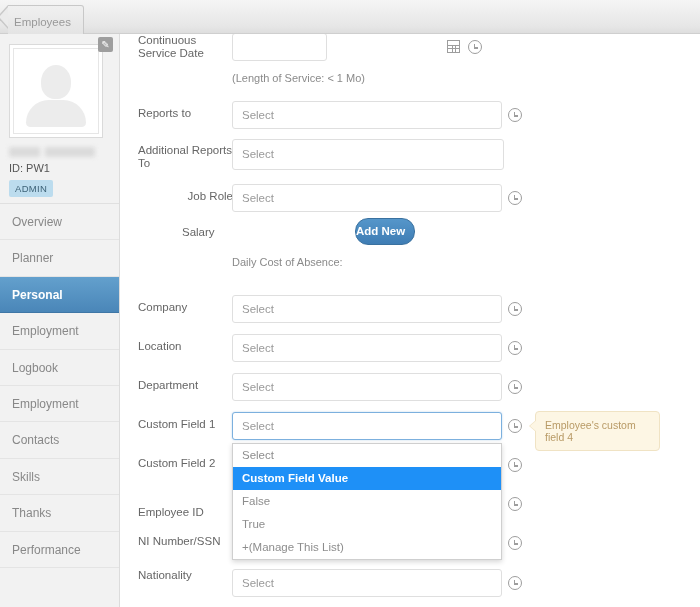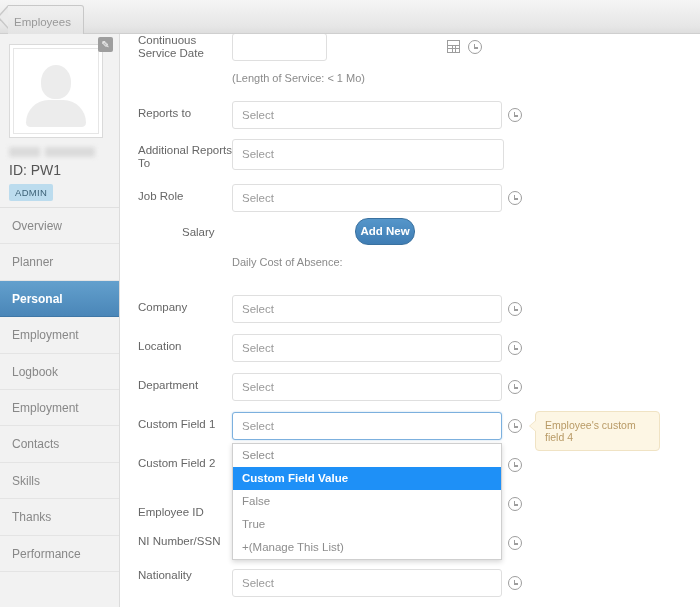--- a/index.html
+++ b/index.html
@@ -118,21 +118,21 @@
     line-height: 1;
   }
   .emp-name {
     margin: 9px 0 2px 0;
     width: 86px; height: 10px;
     background: linear-gradient(90deg,#d9d9d9 0 36%,#f2f2f2 36% 42%,#d9d9d9 42% 100%);
     filter: blur(2.2px);
     opacity: .9;
   }
   .emp-id {
-    font-size: 14px;
+    font-size: 11px;
     color: #555;
     margin: 5px 0 6px 0;
   }
   .admin-badge {
     display: inline-block;
     background: #bcdcee;
     color: #3d6277;
     font-size: 9.5px;
     letter-spacing: .3px;
     padding: 3px 6px;
@@ -230,21 +230,21 @@
     position: absolute;
     left: 234px;
     width: 60px; height: 27px;
     background: linear-gradient(to bottom,#5596ca,#3f7db4);
     border: 1px solid #3a719f;
     border-radius: 13px;
     color: #fff;
     font-size: 11.5px;
     font-weight: bold;
     line-height: 25px;
-    text-align: center;
+    text-align: left;
     box-sizing: border-box;
   }
 
   
   .dd {
     position: absolute;
     left: 232px; top: 443px;
     width: 270px;
     background: #fff;
     border: 1px solid #cfcfcf;
@@ -359,21 +359,21 @@
 
   <div class="row" style="top:105px;">
     <div class="lbl" style="top:5px;">
       <span>Additional Reports</span><br>
       <span>To</span>
     </div>
     <div class="fld" style="top:0;width:272px;height:31px;line-height:29px;">Select</div>
   </div>
 
   <div class="row" style="top:150px;">
-    <div class="lbl" style="top:6px;">Job Role</div>
+    <div class="lbl" style="top:6px;text-align:right;">Job Role</div>
     <div class="fld" style="top:0;width:270px;">Select</div>
     <div class="clock" style="left:387px;top:7px;"></div>
   </div>
 
   <div class="row" style="top:184px;">
     <div class="lbl" style="top:8px;margin-left:44px;">Salary</div>
     <div class="btn-add" style="top:0;">Add New</div>
   </div>
 
   <div class="note" style="top:222px;">Daily Cost of Absence:</div>

